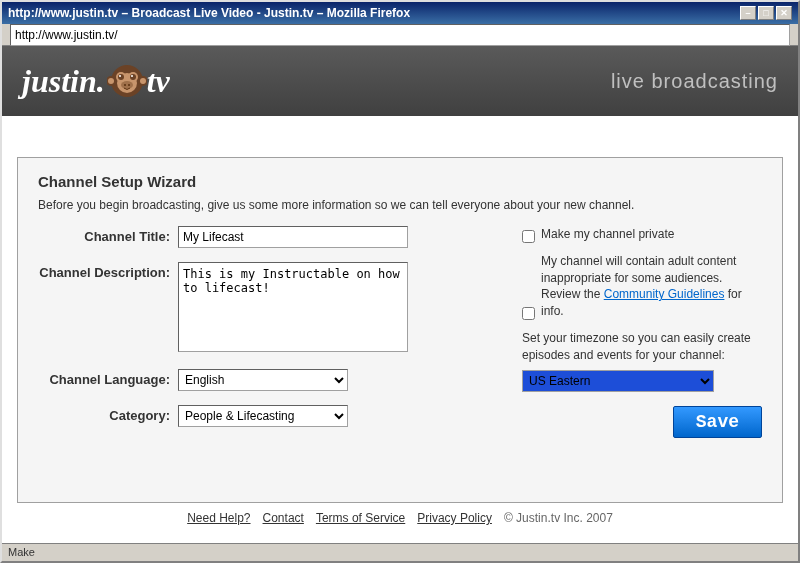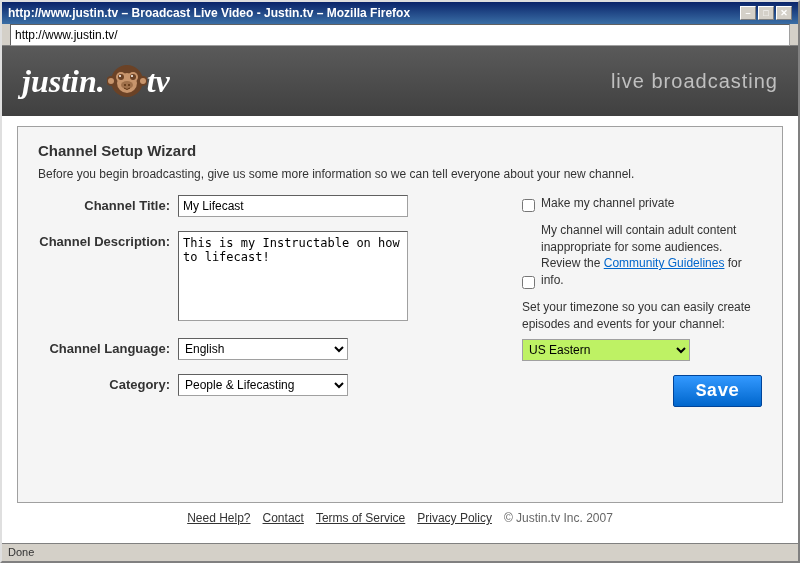--- a/index.html
+++ b/index.html
@@ -114,20 +114,21 @@
       letter-spacing: 1px;
     }
 
     
     .page-body {
       flex: 1;
       padding: 10px 15px;
       background: white;
       display: flex;
       flex-direction: column;
+      margin-top: 31px;
     }
 
     
     .form-container {
       border: 1px solid #a0a0a0;
       background: #f5f5f5;
       padding: 15px 20px;
       flex: 1;
     }
 
@@ -238,24 +239,24 @@
     .timezone-section {
       margin-top: 8px;
     }
     .timezone-desc {
       font-size: 12px;
       color: #333;
       margin-bottom: 6px;
       line-height: 1.4;
     }
     .timezone-select {
-      width: 168px;
+      width: 192px;
       height: 22px;
       border: 1px solid #a0a0a0;
-      background: #bef264;
+      background: #1d4ed8;
       font-size: 12px;
     }
 
     
     .save-row {
       display: flex;
       justify-content: flex-end;
       margin-top: 14px;
     }
     .save-btn {
@@ -452,16 +453,16 @@
           <span class="footer-link">Privacy Policy</span>
           <span class="footer-copy">© Justin.tv Inc. 2007</span>
         </div>
       </div>
 
     </div>
 
   </div>
 
   <div class="status-bar">
-    <span>Done</span>
+    <span>Make</span>
   </div>
 
 </div>
 
 </body></html>

